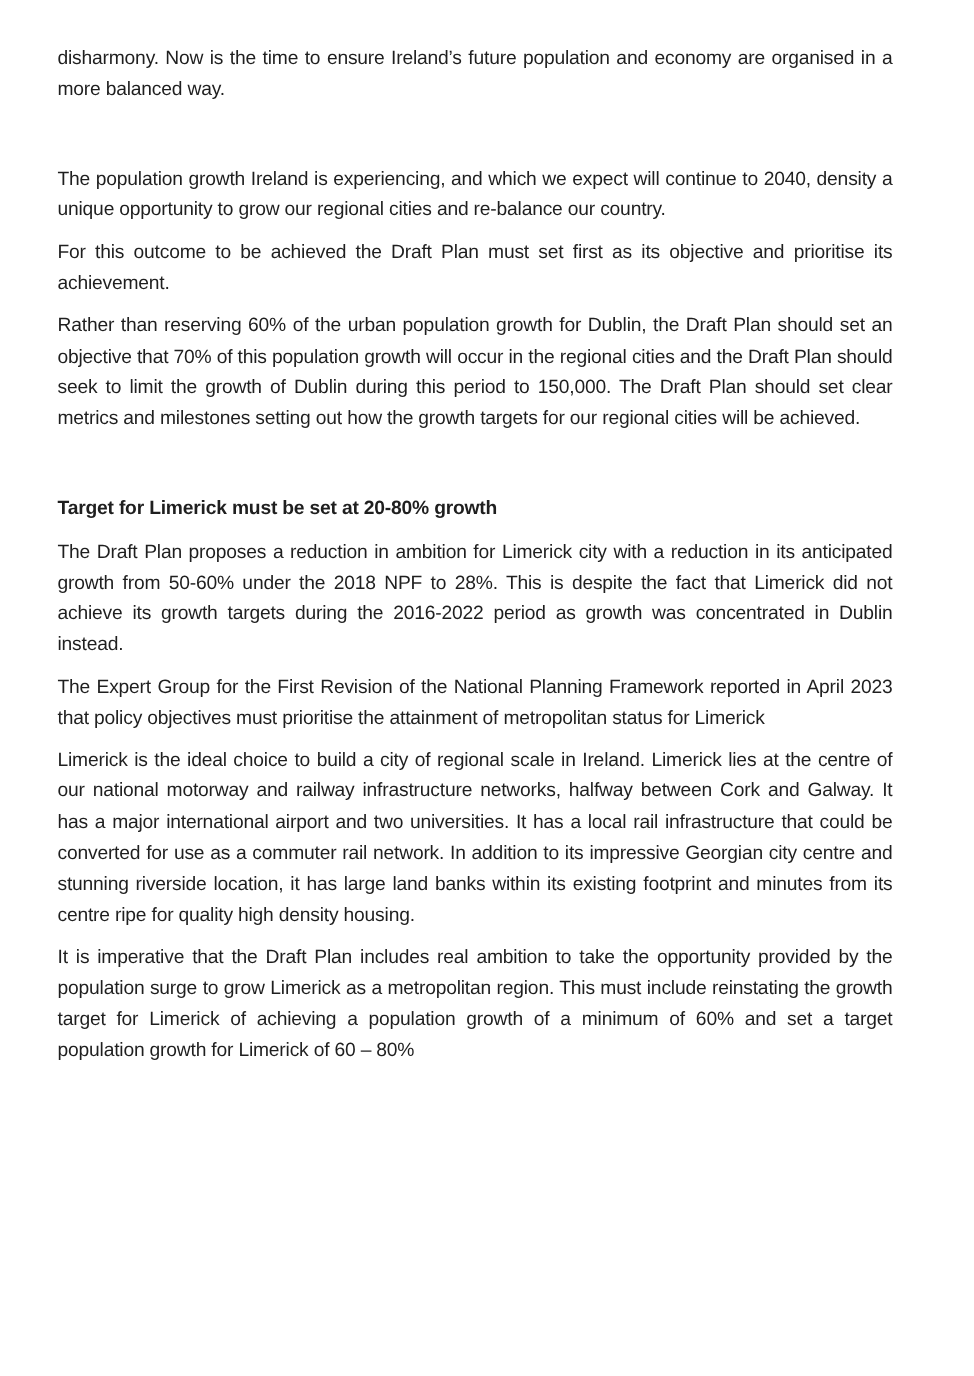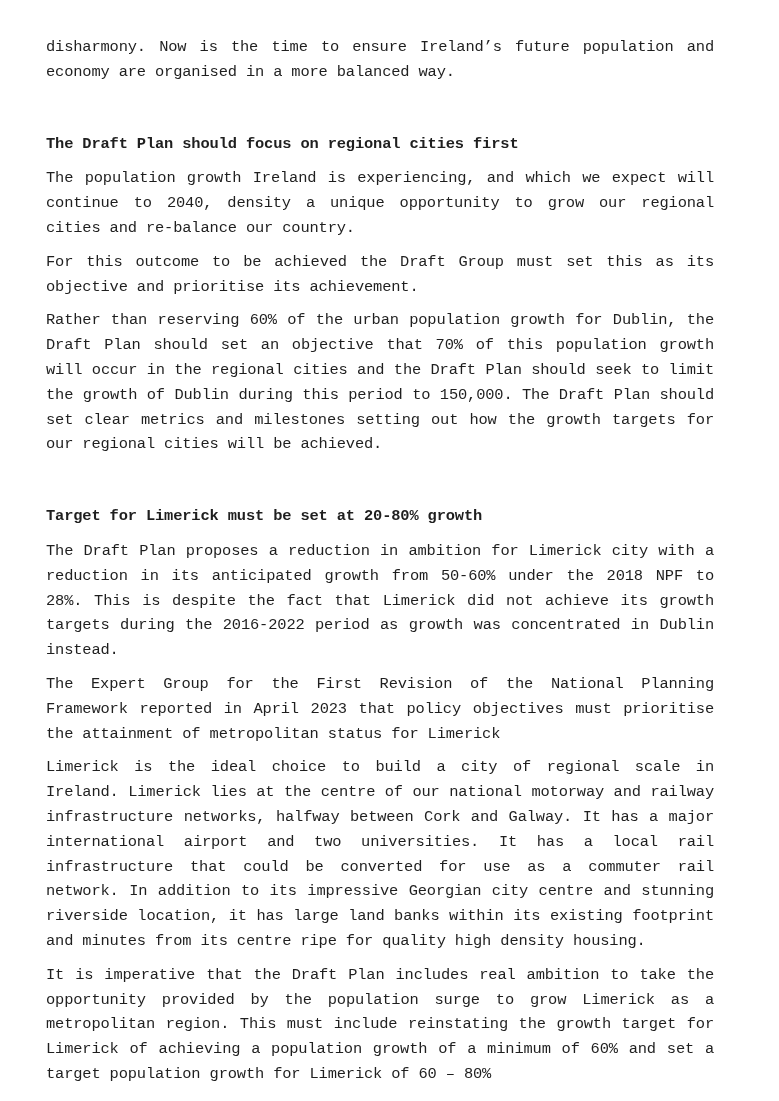--- a/index.html
+++ b/index.html
@@ -1,38 +1,37 @@
 <!DOCTYPE html>
 <html><head>
 <meta charset="utf-8">
 <style>
   html, body { margin: 0; padding: 0; background: #ffffff; }
   body { width: 779px; height: 1101px; overflow: hidden; position: relative; }
   .page {
     position: absolute; left: 46px; top: 35px; width: 668px;
-    font-family: Liberation Mono, monospace;
+    font-family: Liberation Sans, sans-serif;
     font-size: 15.4px; line-height: 24.8px; color: #1f1f1f;
     letter-spacing: -0.15px;
   }
   .para { margin: 0 0 9px 0; text-align: justify; }
   .heading { font-weight: bold; margin: 0 0 10px 0; font-size: 15.4px; }
   .gap-lg { height: 38px; }
 </style>
 </head>
 <body>
 
 <div class="page">
   <p class="para">disharmony.  Now is the time to ensure Ireland’s future population and economy are organised in a more balanced way.</p>
 
   <div class="gap-lg"></div>
 
   <section>
-    <p class="heading">The Draft Plan should focus on regional cities first</p>
     <p class="para">The population growth Ireland is experiencing, and which we expect will continue to 2040, density a unique opportunity to grow our regional cities and re-balance our country.</p>
-    <p class="para">For this outcome to be achieved the Draft Group must set this as its objective and prioritise its achievement.</p>
+    <p class="para">For this outcome to be achieved the Draft Plan must set first as its objective and prioritise its achievement.</p>
     <p class="para">Rather than reserving 60% of the urban population growth for Dublin, the Draft Plan should set an objective that 70% of this population growth will occur in the regional cities and the Draft Plan should seek to limit the growth of Dublin during this period to 150,000. The Draft Plan should set clear metrics and milestones setting out how the growth targets for our regional cities will be achieved.</p>
   </section>
 
   <div class="gap-lg"></div>
 
   <section>
     <p class="heading">Target for Limerick must be set at 20-80% growth</p>
     <p class="para">The Draft Plan proposes a reduction in ambition for Limerick city with a reduction in its anticipated growth from 50-60% under the 2018 NPF to 28%.  This is despite the fact that Limerick did not achieve its growth targets during the 2016-2022 period as growth was concentrated in Dublin instead.</p>
     <p class="para">The Expert Group for the First Revision of the National Planning Framework reported in April 2023 that policy objectives must prioritise the attainment of metropolitan status for Limerick</p>
     <p class="para">Limerick is the ideal choice to build a city of regional scale in Ireland. Limerick lies at the centre of our national motorway and railway infrastructure networks, halfway between Cork and Galway.  It has a major international airport and two universities.  It has a local rail infrastructure that could be converted for use as a commuter rail network. In addition to its impressive Georgian city centre and stunning riverside location, it has large land banks within its existing footprint and minutes from its centre ripe for quality high density housing.</p>

